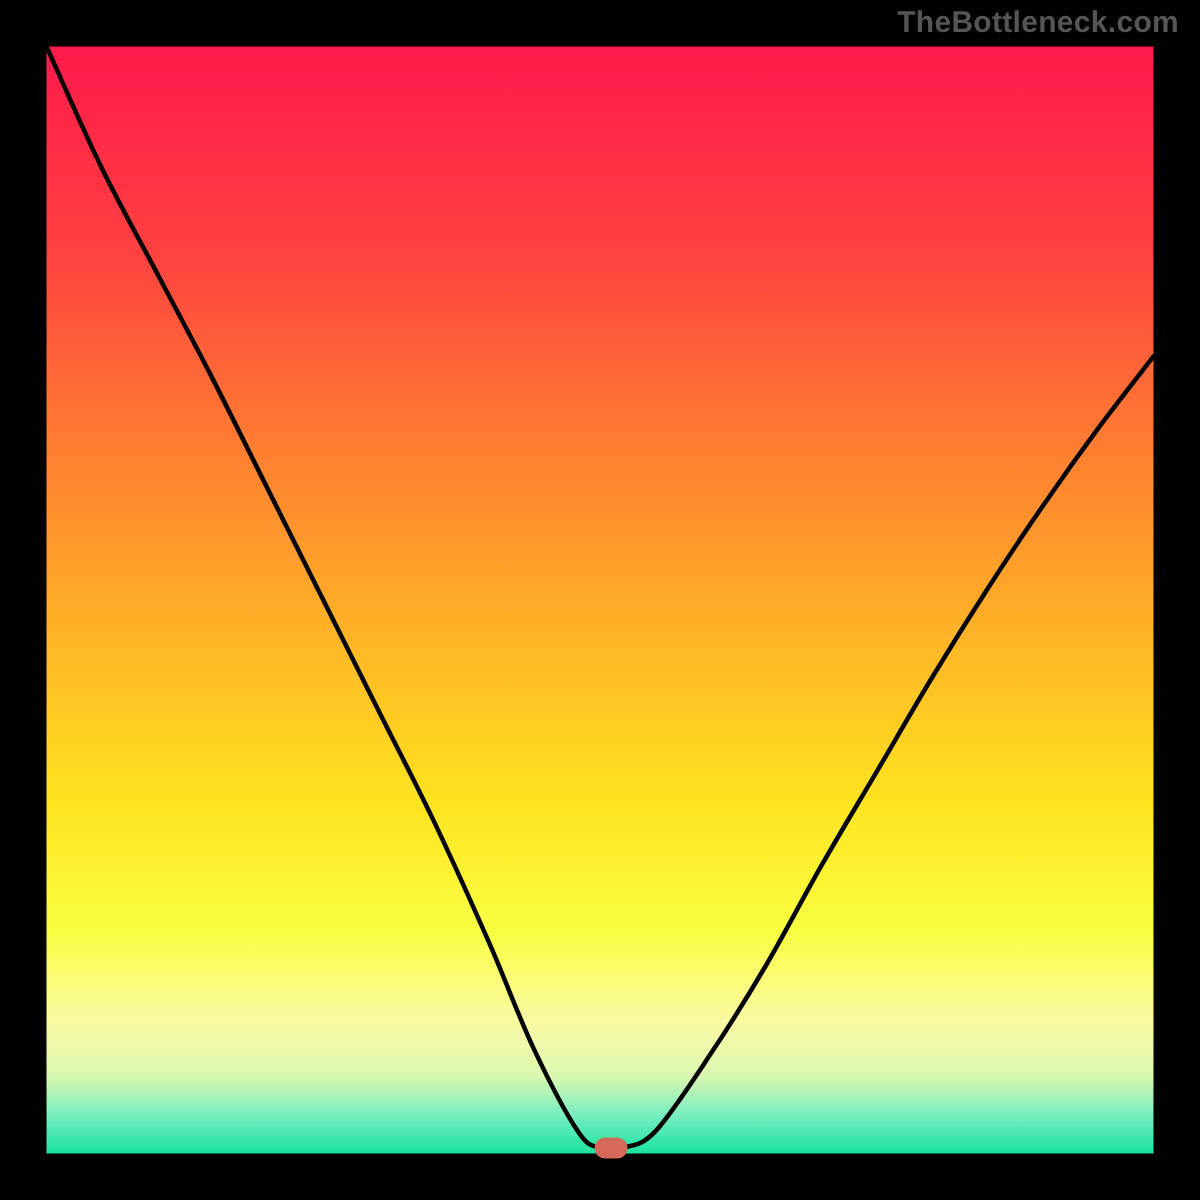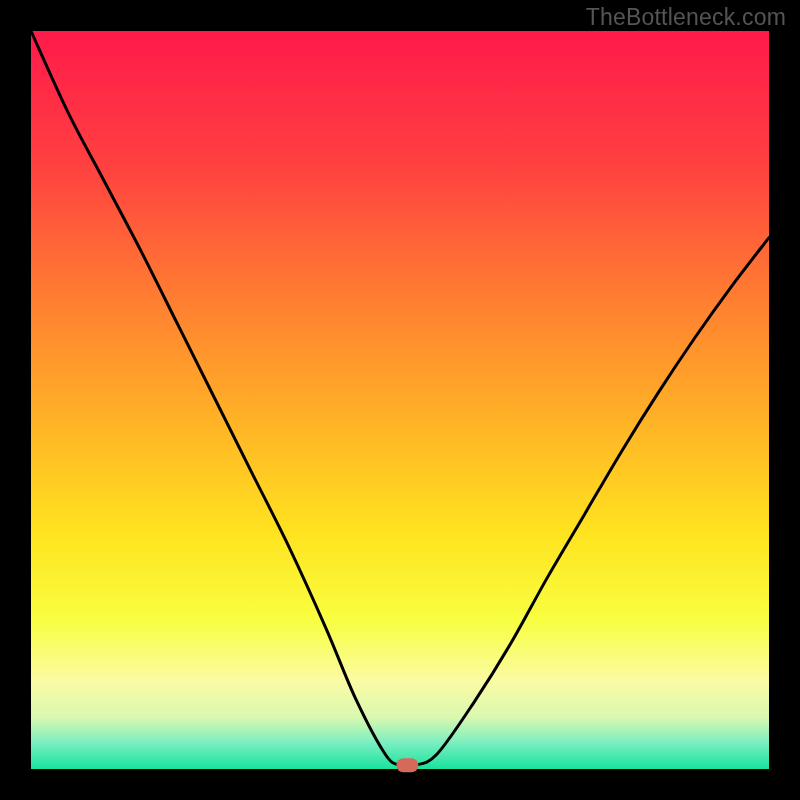--- a/index.html
+++ b/index.html
@@ -15,22 +15,22 @@
     position: relative;
     width: 800px;
     height: 800px;
     background: #000;
   }
   .watermark {
     position: absolute;
     top: 4px;
     right: 14px;
     color: #555;
-    font-size: 23px;
-    font-weight: 400;
+    font-size: 20px;
+    font-weight: 700;
     letter-spacing: 0.2px;
     z-index: 5;
     user-select: none;
   }
   svg {
     display: block;
   }
 </style>
 </head>
 <body>

